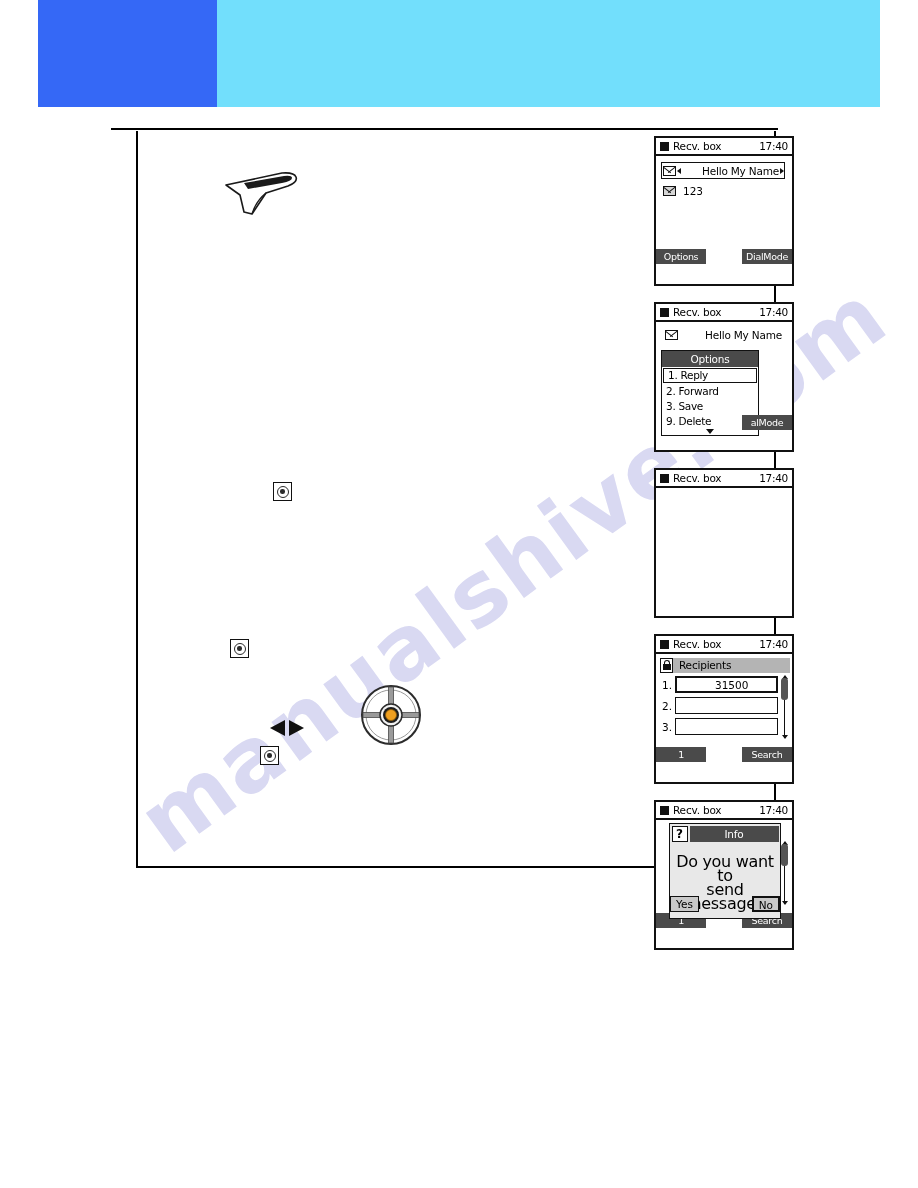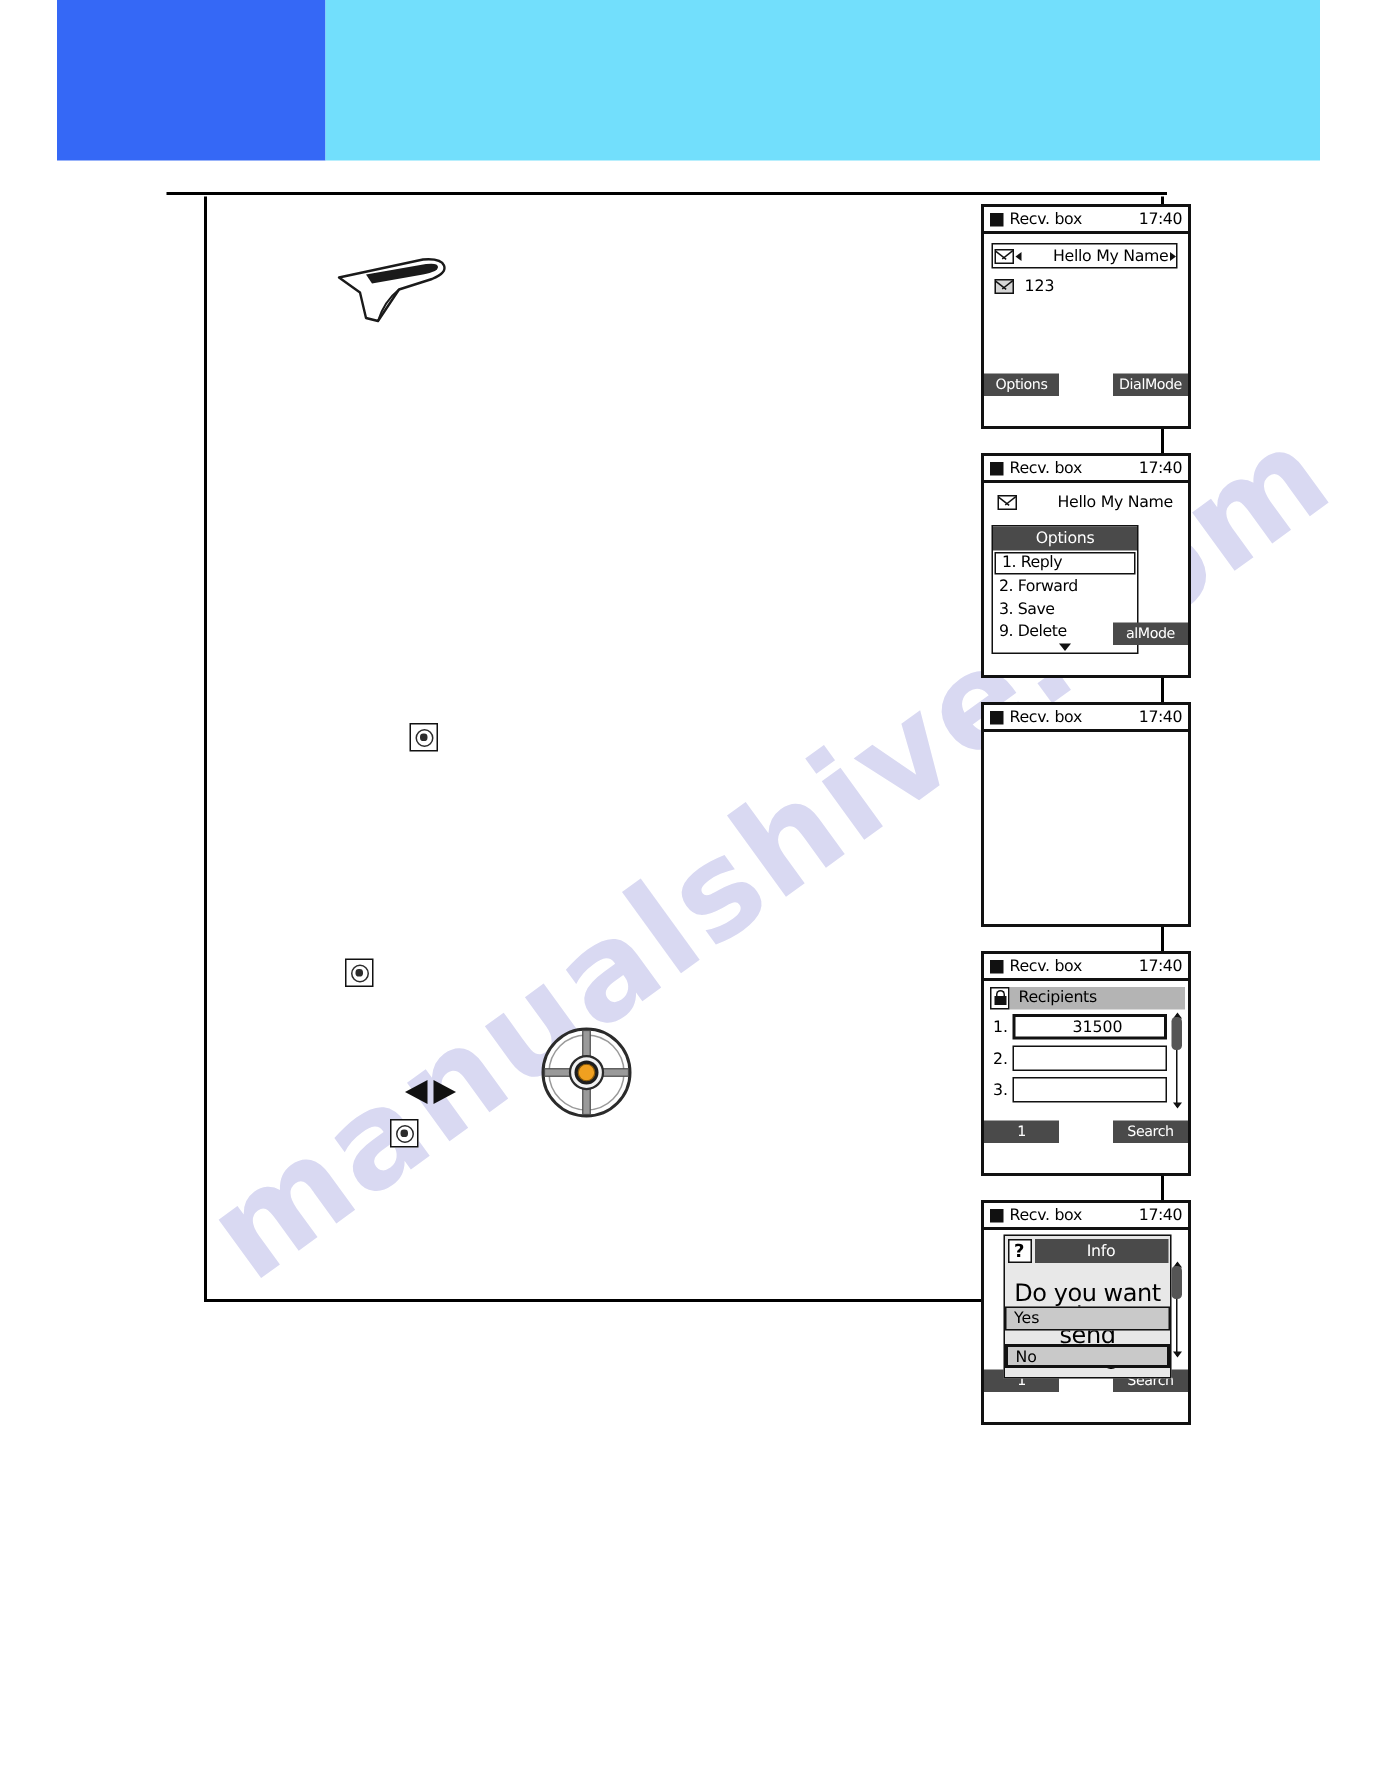--- a/index.html
+++ b/index.html
@@ -520,21 +520,20 @@
     margin-top: 12px;
     letter-spacing: -0.3px;
   }
   .dialog-buttons {
     position: absolute;
     bottom: 6px;
     left: 0; width: 100%;
     display: flex;
     justify-content: space-between;
     gap: 9px;
-    flex-direction: column;
   }
   .dlg-btn {
     border: 1.6px solid #111;
     background: #c9c9c9;
     font-size: 10.5px;
     color: #000;
     padding: 0 5px;
     height: 16px;
     line-height: 14px;
     box-sizing: border-box;

